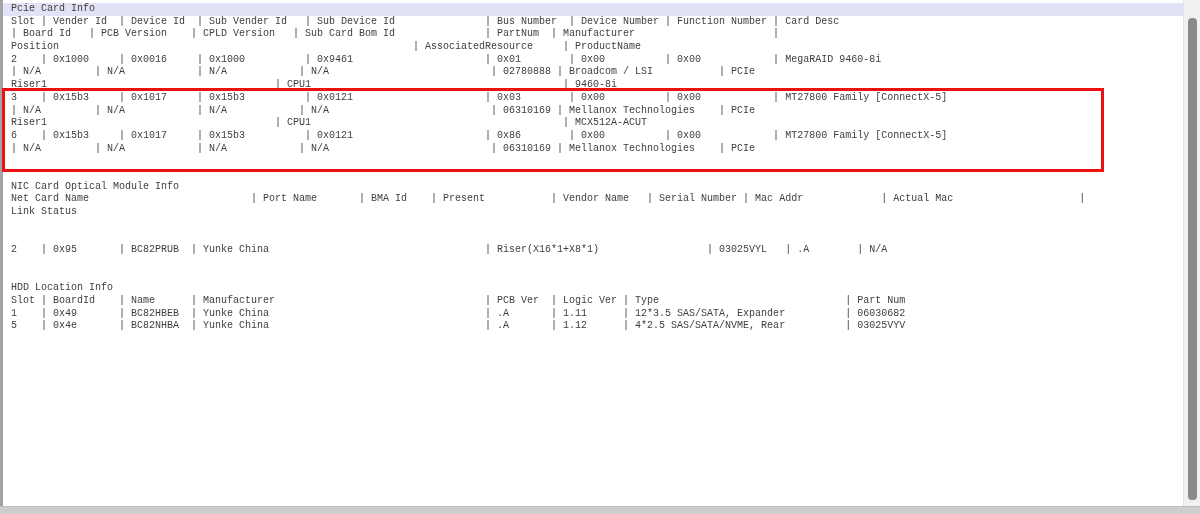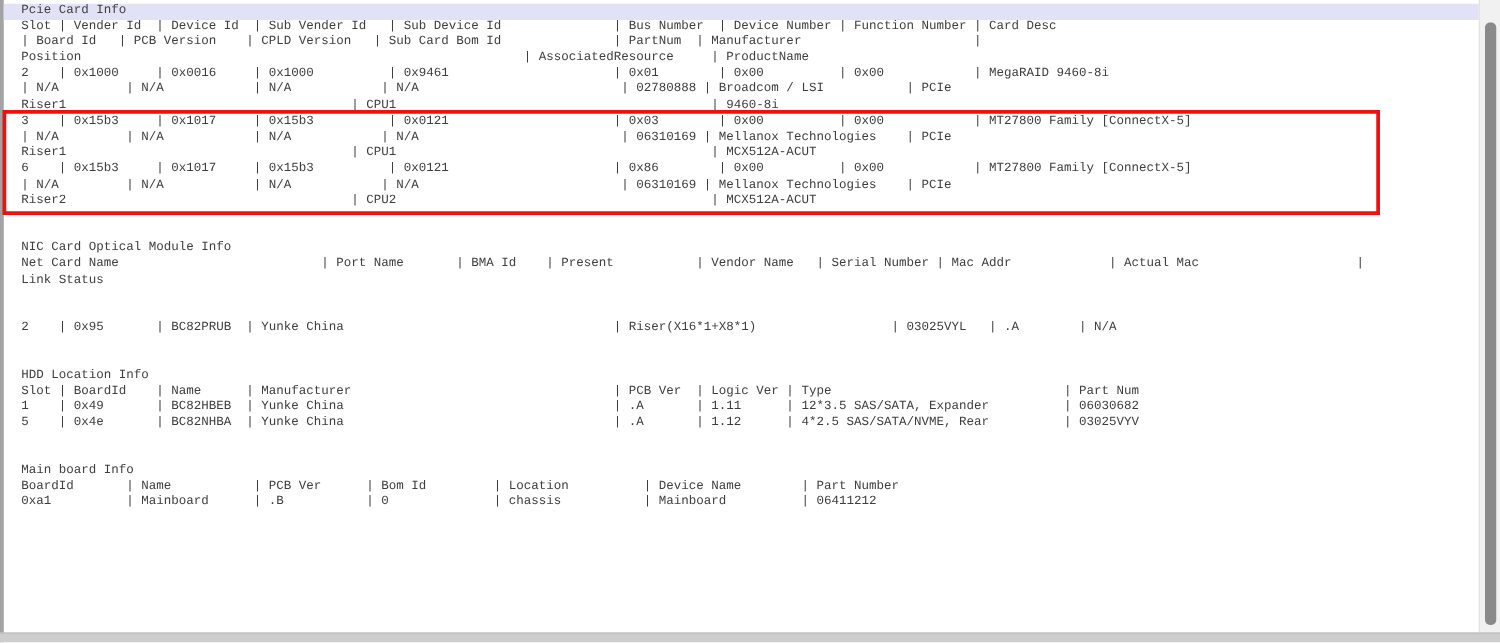--- a/index.html
+++ b/index.html
@@ -14,21 +14,21 @@
     background: #a3a3a3;
   }
   #console {
     position: absolute; left: 3px; top: 3px; width: 1180px;
     font-size: 10px; color: #3e3e3e;
   }
   .section { margin-bottom: 25.4px; }
   .line {
     white-space: pre;
     height: 12.7px; line-height: 12.7px;
-    padding-left: 14px;
+    padding-left: 8px;
     letter-spacing: 0;
   }
   .line.hl { background: #e2e2f7; }
   #annotation-box {
     position: absolute; left: 2px; top: 88px;
     width: 1102px; height: 84px;
     border: 3px solid #ee1111;
     pointer-events: none;
   }
   #scrollbar-track {
@@ -56,41 +56,35 @@
       <div class="line">| Board Id   | PCB Version    | CPLD Version   | Sub Card Bom Id               | PartNum  | Manufacturer                       |</div>
       <div class="line">Position                                                           | AssociatedResource     | ProductName</div>
       <div class="line">2    | 0x1000     | 0x0016     | 0x1000          | 0x9461                      | 0x01        | 0x00          | 0x00            | MegaRAID 9460-8i</div>
       <div class="line">| N/A         | N/A            | N/A            | N/A                           | 02780888 | Broadcom / LSI           | PCIe</div>
       <div class="line">Riser1                                      | CPU1                                          | 9460-8i</div>
       <div class="line">3    | 0x15b3     | 0x1017     | 0x15b3          | 0x0121                      | 0x03        | 0x00          | 0x00            | MT27800 Family [ConnectX-5]</div>
       <div class="line">| N/A         | N/A            | N/A            | N/A                           | 06310169 | Mellanox Technologies    | PCIe</div>
       <div class="line">Riser1                                      | CPU1                                          | MCX512A-ACUT</div>
       <div class="line">6    | 0x15b3     | 0x1017     | 0x15b3          | 0x0121                      | 0x86        | 0x00          | 0x00            | MT27800 Family [ConnectX-5]</div>
       <div class="line">| N/A         | N/A            | N/A            | N/A                           | 06310169 | Mellanox Technologies    | PCIe</div>
-      <div class="line">Riser2                                      | CPU2                                          | MCX512A-ACUT</div>
     </div>
     <div class="section">
       <div class="line">NIC Card Optical Module Info</div>
       <div class="line">Net Card Name                           | Port Name       | BMA Id    | Present           | Vendor Name   | Serial Number | Mac Addr             | Actual Mac                     |</div>
       <div class="line">Link Status</div>
     </div>
     <div class="section">
       <div class="line">2    | 0x95       | BC82PRUB  | Yunke China                                    | Riser(X16*1+X8*1)                  | 03025VYL   | .A        | N/A</div>
     </div>
     <div class="section">
       <div class="line">HDD Location Info</div>
       <div class="line">Slot | BoardId    | Name      | Manufacturer                                   | PCB Ver  | Logic Ver | Type                               | Part Num</div>
       <div class="line">1    | 0x49       | BC82HBEB  | Yunke China                                    | .A       | 1.11      | 12*3.5 SAS/SATA, Expander          | 06030682</div>
       <div class="line">5    | 0x4e       | BC82NHBA  | Yunke China                                    | .A       | 1.12      | 4*2.5 SAS/SATA/NVME, Rear          | 03025VYV</div>
     </div>
-    <div class="section">
-      <div class="line">Main board Info</div>
-      <div class="line">BoardId       | Name           | PCB Ver      | Bom Id         | Location          | Device Name        | Part Number</div>
-      <div class="line">0xa1          | Mainboard      | .B           | 0              | chassis           | Mainboard          | 06411212</div>
-    </div>
   </div>
 
 <div id="annotation-box" style="border-color: rgb(238, 17, 17);"></div>
 
 <div id="scrollbar-track">
   <div id="scrollbar-thumb" style="background: rgb(138, 138, 138);"></div>
 </div>
 
 <div id="window-bottom-edge"></div>
 

